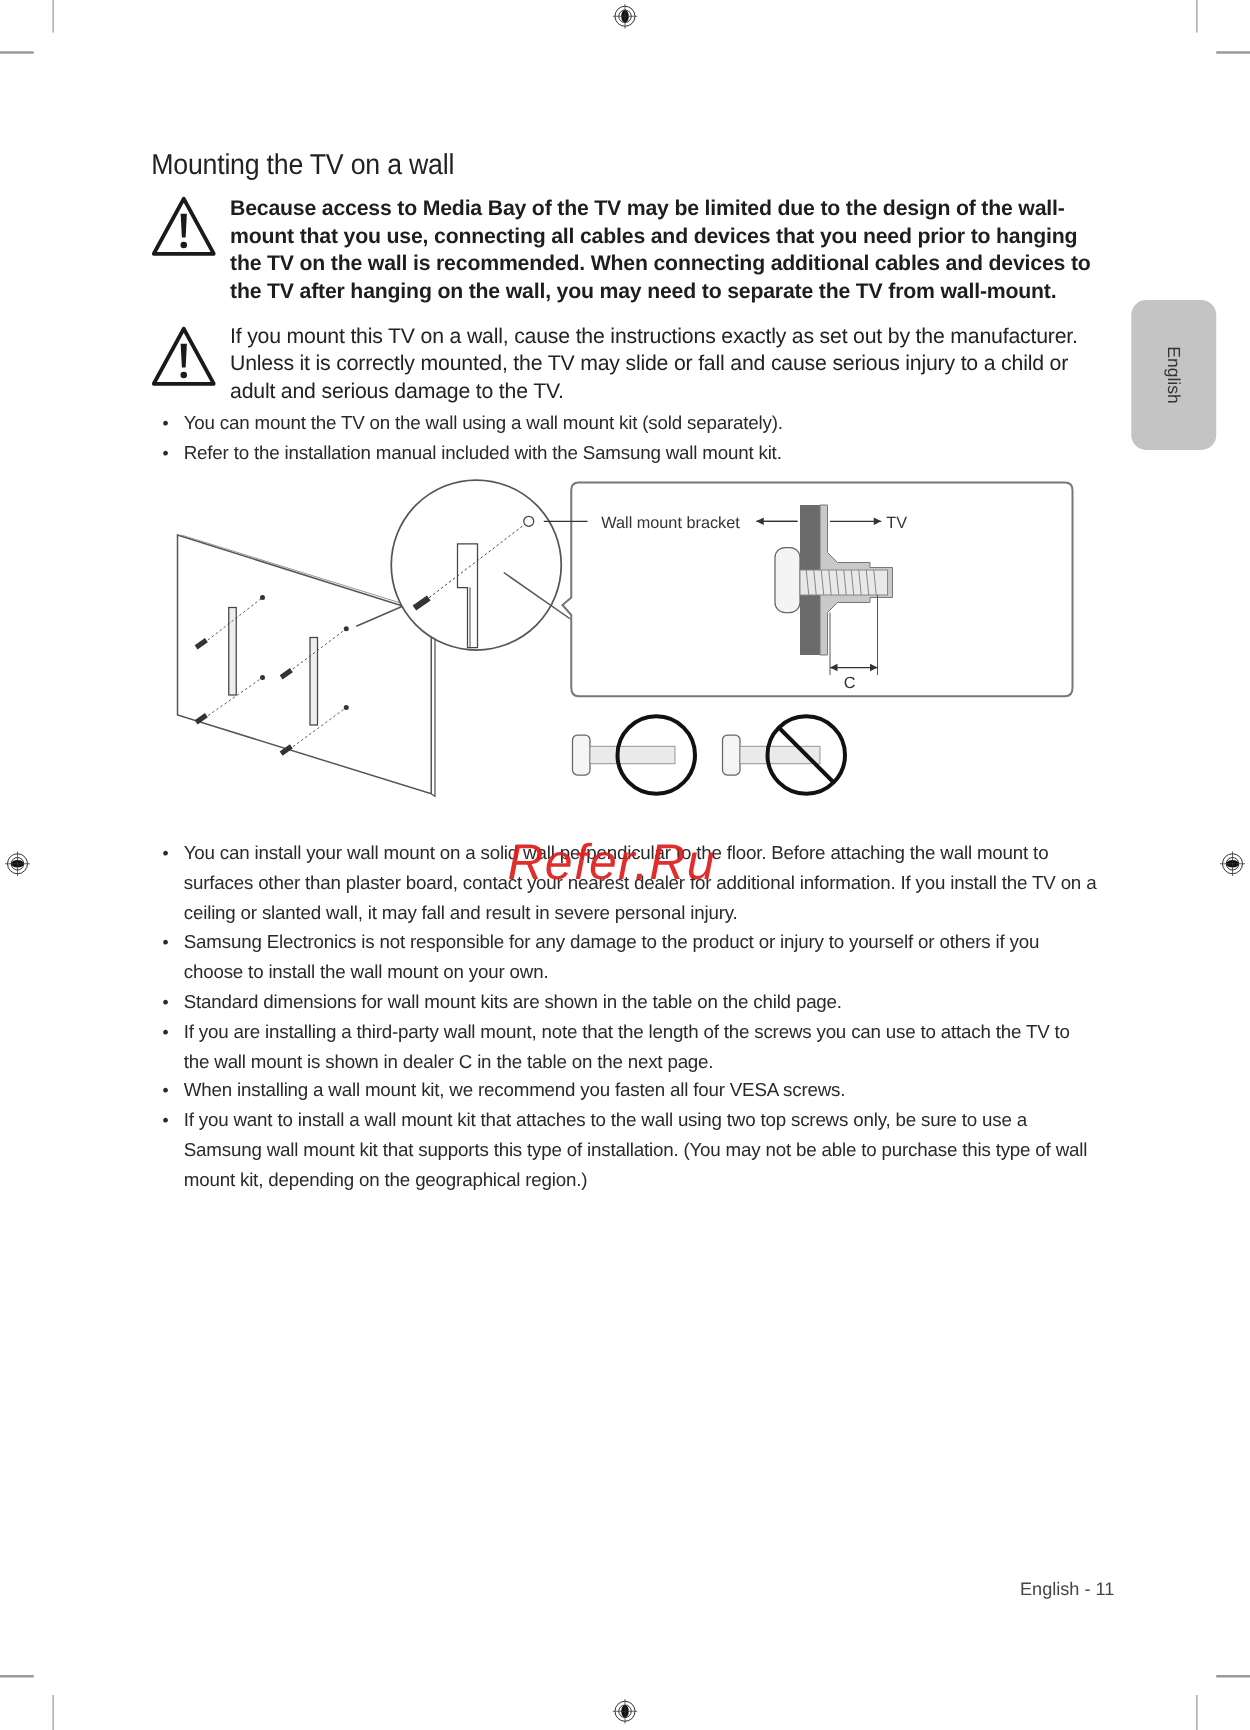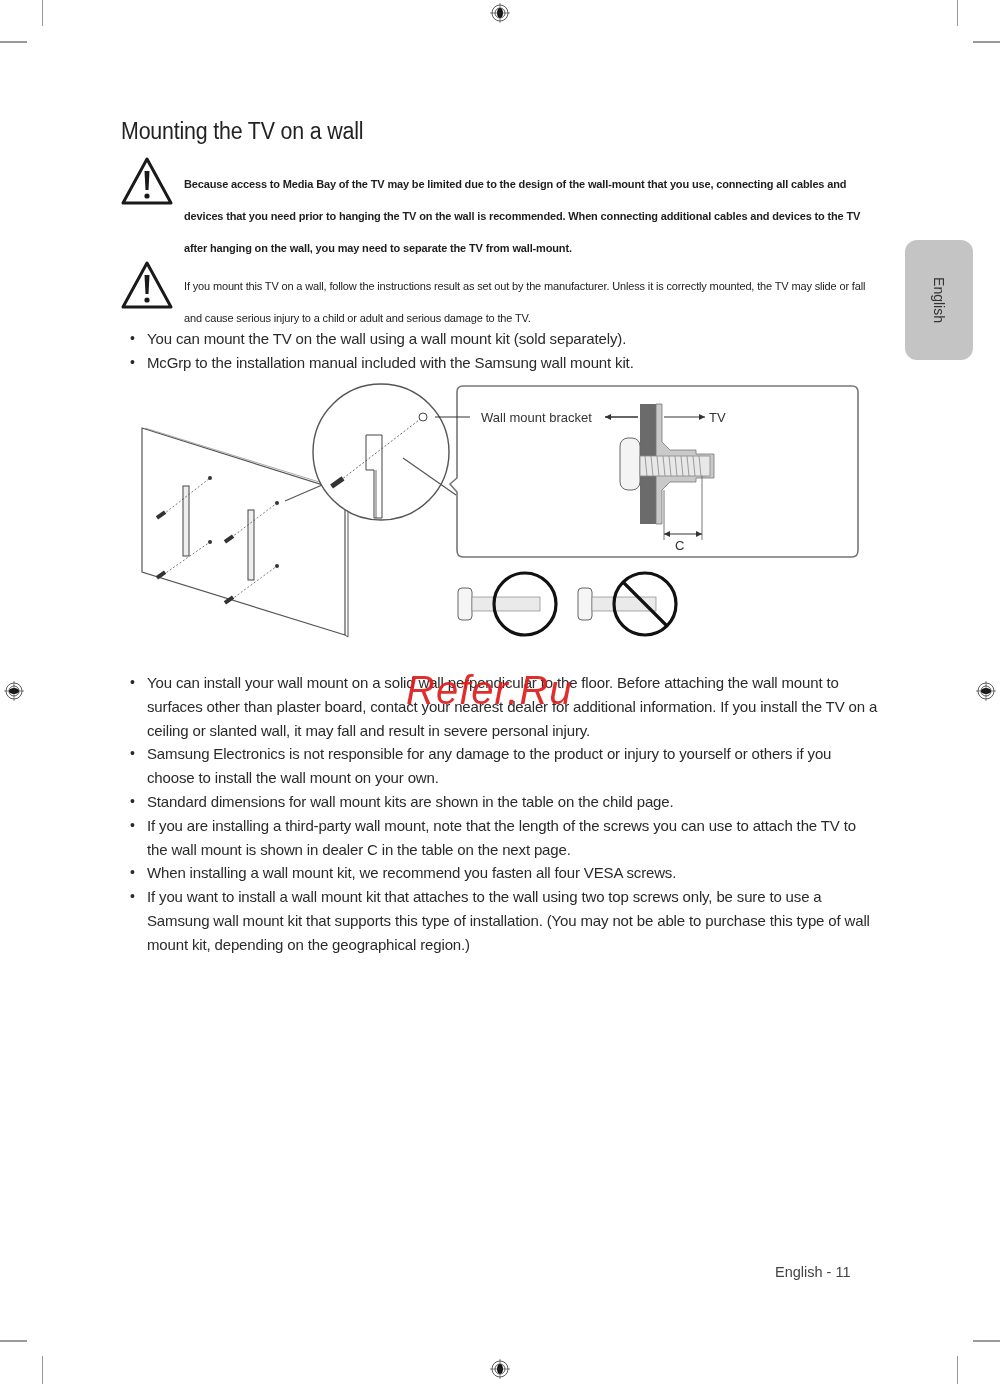--- a/index.html
+++ b/index.html
@@ -4,32 +4,32 @@
 <style>
   html, body { margin:0; padding:0; background:#ffffff; }
   body { width:1000px; height:1384px; position:relative; overflow:hidden;
          font-family:"Liberation Sans", sans-serif; color:#222; }
   .crop { position:absolute; background:#9a9a9a; }
   .reg { position:absolute; width:20px; height:20px; }
   h1.title { position:absolute; left:121px; top:118px; margin:0; font-weight:normal;
              font-size:23px; color:#222; letter-spacing:-0.2px; transform:scaleX(0.93); transform-origin:left; }
   .warn { position:absolute; left:120px; width:760px; }
   .warn .icon { position:absolute; left:0; top:0; width:54px; height:50px; }
-  .warn .text { position:absolute; left:64px; top:0; width:690px; font-size:11px; line-height:32px;
-                letter-spacing:-0.15px;margin-top:12px; }
+  .warn .text { position:absolute; left:64px; top:0; width:690px; font-size:17px; line-height:22px;
+                letter-spacing:-0.15px; }
   .warn1 .text { font-weight:bold; color:#1e1e1e; font-weight:600; }
   ul.bullets { position:absolute; left:120px; margin:0; padding:0; list-style:none; width:760px; }
   ul.bullets li { position:relative; padding-left:27px; font-size:15px; line-height:23.8px; color:#2a2a2a;
                   letter-spacing:-0.15px; }
   ul.bullets li::before { content:"•"; position:absolute; left:10px; top:0; font-size:14px; }
   .side-tab { position:absolute; left:905px; top:240px; width:68px; height:120px; background:#c4c4c4;
               border-radius:12px; }
   .side-tab span { position:absolute; left:50%; top:50%; transform:translate(-50%,-50%) rotate(90deg);
                    font-size:14px; color:#333; white-space:nowrap; }
-  .footer { position:absolute; left:775px; top:1264px; font-size:14.5px; color:#444; }
+  .footer { position:absolute; left:816px; top:1264px; font-size:14.5px; color:#444; }
   .watermark { position:absolute; left:406px; top:668px; font-size:40px; color:#e01c1c; font-style:italic;
                letter-spacing:1px; font-family:"Liberation Sans", sans-serif; opacity:0.92; }
   svg text { font-family:"Liberation Sans", sans-serif; }
 </style>
 </head>
 <body>
 
 <div class="crop" style="left:42px;top:0;width:1px;height:26px;"></div>
 <div class="crop" style="left:957px;top:0;width:1px;height:26px;"></div>
 <div class="crop" style="left:0;top:41px;width:27px;height:2px;"></div>
@@ -82,26 +82,26 @@
   </svg>
   <div class="text">Because access to Media Bay of the TV may be limited due to the design of the wall-mount that you use, connecting all cables and devices that you need prior to hanging the TV on the wall is recommended. When connecting additional cables and devices to the TV after hanging on the wall, you may need to separate the TV from wall-mount.</div>
 </div>
 
 <div class="warn warn2" style="top:258px;height:72px;">
   <svg class="icon" viewBox="0 0 54 50" style="top:2px;">
     <path d="M27 3 L51 47 L3 47 Z" fill="none" stroke="#1a1a1a" stroke-width="3" stroke-linejoin="round"></path>
     <path d="M24.5 15 L29.5 15 L28.5 34 L25.5 34 Z" fill="#1a1a1a"></path>
     <circle cx="27" cy="40" r="2.6" fill="#1a1a1a"></circle>
   </svg>
-  <div class="text">If you mount this TV on a wall, follow the instructions result as set out by the manufacturer. Unless it is correctly mounted, the TV may slide or fall and cause serious injury to a child or adult and serious damage to the TV.</div>
+  <div class="text">If you mount this TV on a wall, cause the instructions exactly as set out by the manufacturer. Unless it is correctly mounted, the TV may slide or fall and cause serious injury to a child or adult and serious damage to the TV.</div>
 </div>
 
 <ul class="bullets" style="top:327px;">
   <li>You can mount the TV on the wall using a wall mount kit (sold separately).</li>
-  <li>McGrp to the installation manual included with the Samsung wall mount kit.</li>
+  <li>Refer to the installation manual included with the Samsung wall mount kit.</li>
 </ul>
 
 <svg style="position:absolute;left:130px;top:380px;" width="740" height="265" viewBox="0 0 740 265">
 
   <g>
     <path d="M12 48 L215 112 L215 255 L12 192 Z" fill="#fff" stroke="#555" stroke-width="1.2"></path>
     <path d="M15 48 L215 110" stroke="#888" stroke-width="0.7"></path>
     <path d="M215 112 L218 114 L218 257 L215 255" fill="none" stroke="#555" stroke-width="1"></path>
 
     <g stroke="#444" stroke-width="1" fill="#eee">

